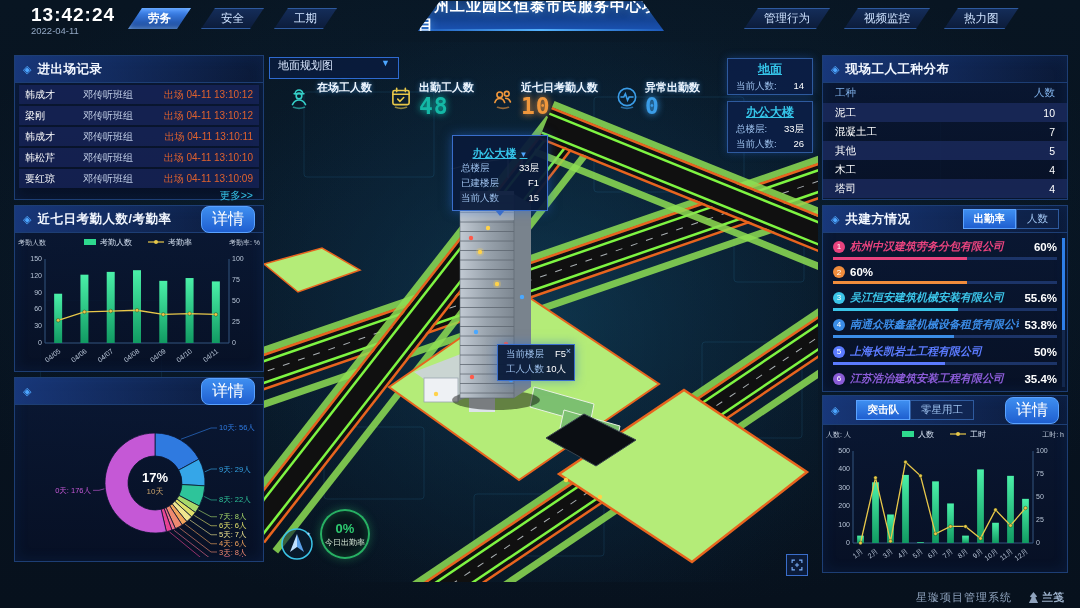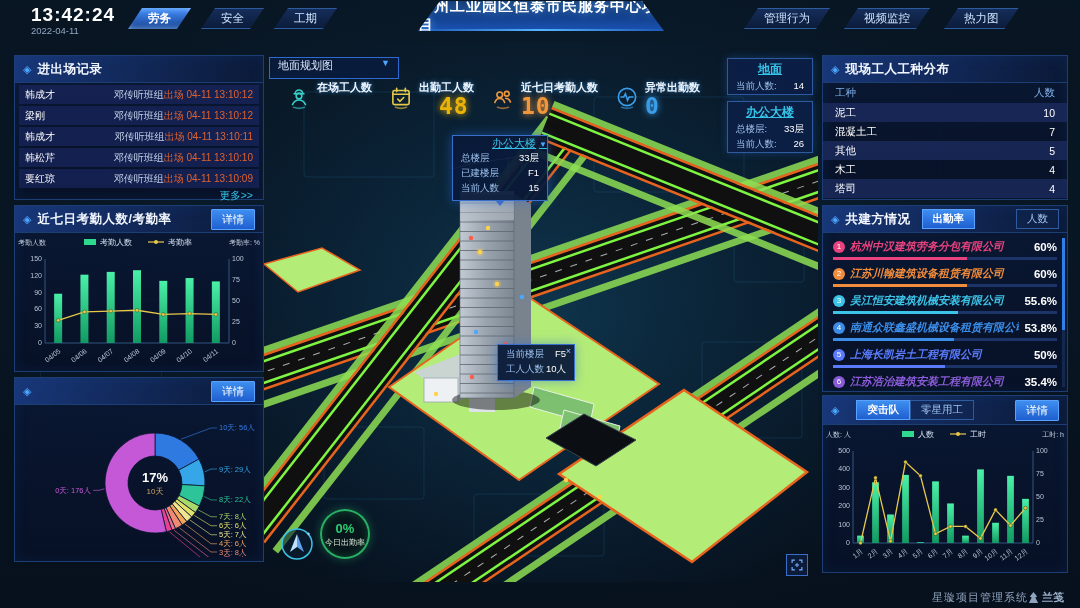--- a/index.html
+++ b/index.html
@@ -29,26 +29,26 @@
     background:linear-gradient(90deg,rgba(60,150,255,.1),#55b4ff,rgba(60,150,255,.1));}
   .title-banner span{font-size:15px;font-weight:bold;letter-spacing:1px;color:#fff;text-shadow:0 0 8px rgba(90,180,255,.8);}
   
   .panel{position:absolute;background:linear-gradient(180deg,rgba(10,24,54,.86),rgba(7,16,38,.86));
     border:1px solid #1d3e74;box-shadow:inset 0 0 14px rgba(20,80,160,.18);}
   .phead{height:26px;display:flex;align-items:center;padding:0 8px;gap:6px;
     background:linear-gradient(90deg,rgba(30,68,150,.7),rgba(30,68,150,.05));border-bottom:1px solid #1d3e74;}
   .pdiamond{color:#4da6ff;font-size:11px;}
   .ptitle{font-size:12.5px;font-weight:bold;letter-spacing:.5px;color:#f2f7ff;}
   .detail-btn{margin-left:auto;background:linear-gradient(180deg,#3e8ef0,#1f5fd0);border:1px solid #5aa2ff;
-    color:#fff;font-size:11px;padding:2px 10px;border-radius:1px;cursor:pointer;}
+    color:#fff;font-size:16px;padding:2px 10px;border-radius:8px;cursor:pointer;}
   
   .ee-row{display:grid;grid-template-columns:58px 1fr auto;align-items:center;height:19px;margin:2px 4px 0 4px;
     padding:0 6px;background:rgba(24,38,92,.75);font-size:10px;}
   .ee-name{color:#fff;}
-  .ee-group{color:#c3d0e8;text-align:right;}
+  .ee-group{color:#c3d0e8;}
   .ee-event{color:#e0622e;}
   .ee-more{text-align:right;padding:1px 10px 0 0;font-size:10.5px;color:#35c4e8;cursor:pointer;}
   
   .wt-head{display:flex;justify-content:space-between;padding:3px 12px;font-size:10.5px;color:#7fb0e8;}
   .wt-row{display:flex;justify-content:space-between;padding:0 12px;height:19px;align-items:center;font-size:10.5px;color:#fff;}
   .wt-row.stripe{background:rgba(27,42,94,.8);}
   
   .mini-tab{font-size:10.5px;padding:2px 10px;border:1px solid #2e5a9e;color:#9fc3ef;
     background:rgba(18,40,86,.4);cursor:pointer;white-space:nowrap;}
   .mini-tab.active{background:linear-gradient(180deg,#3e8ef0,#1f5fd0);color:#fff;border-color:#5aa2ff;font-weight:bold;}
@@ -67,21 +67,21 @@
     border:1px solid #2e6ad0;display:flex;padding:0 8px;font-size:11px;color:#dbe8ff;cursor:pointer;}
   .layer-select .caret{margin-left:auto;color:#4da6ff;font-size:9px;}
   .stats-row{position:absolute;left:22px;top:38px;display:flex;gap:16px;align-items:flex-start;}
   .stat{display:flex;gap:5px;align-items:flex-start;}
   .s-icon{width:26px;height:26px;margin-top:4px;}
   .s-icon svg{width:26px;height:26px;}
   .s-label{font-size:11px;font-weight:bold;color:#eef6ff;text-shadow:0 0 5px rgba(74,168,255,.6);white-space:nowrap;}
   .s-num{font-family:"DejaVu Sans Mono",monospace;font-size:23px;font-weight:bold;line-height:22px;letter-spacing:1px;
     text-shadow:0 0 7px currentColor;}
   .tipbox{position:absolute;background:rgba(10,26,58,.95);border:1px solid #3a6ecb;box-shadow:0 0 10px rgba(40,110,220,.5);}
-  .tip-title{text-align:right;font-size:11px;font-weight:normal;color:#35c4e8;text-decoration:underline;padding-top:0;cursor:pointer;}
+  .tip-title{text-align:center;font-size:11px;font-weight:bold;color:#35c4e8;text-decoration:underline;padding-top:10px;cursor:pointer;}
   .tip-title .caret{color:#4da6ff;font-size:8px;text-decoration:none;margin-left:3px;}
   .tip-row{display:flex;justify-content:space-between;padding:1px 8px;font-size:9.5px;}
   .tip-row .k{color:#9fc3ef;}
   .tip-row .v{color:#fff;}
   .tip-pointer{position:absolute;left:50%;bottom:-6px;margin-left:-5px;width:0;height:0;
     border-left:5px solid transparent;border-right:5px solid transparent;border-top:6px solid #3a6ecb;}
   .tip-close{position:absolute;right:3px;top:1px;color:#9fc3ef;font-size:9px;cursor:pointer;}
   .floor-card{position:absolute;left:463px;width:84px;background:rgba(12,30,70,.92);border:1px solid #2e5a9e;
     box-shadow:0 0 8px rgba(40,110,220,.35);}
   .fc-title{text-align:center;font-size:12px;font-weight:bold;color:#35c4e8;text-decoration:underline;padding:2px 0 1px;cursor:pointer;}
@@ -89,21 +89,21 @@
   .gauge{position:absolute;left:56px;top:467px;width:46px;height:46px;border-radius:50%;
     border:2px solid rgba(46,204,113,.85);background:rgba(8,22,18,.55);
     box-shadow:0 0 10px rgba(46,204,113,.35), inset 0 0 8px rgba(46,204,113,.25);
     display:flex;flex-direction:column;align-items:center;justify-content:center;}
   .gauge .gv{font-size:13px;font-weight:bold;color:#2ecc71;}
   .gauge .gl{font-size:8px;color:#d8ead8;margin-top:1px;}
   .expand-btn{position:absolute;left:522px;top:512px;width:20px;height:20px;background:rgba(12,30,64,.8);
     border:1px solid #3a6ecb;cursor:pointer;display:flex;align-items:center;justify-content:center;}
   
   svg text{font-family:"Liberation Sans",sans-serif;}
-  .footer{position:absolute;right:16px;bottom:3px;display:flex;align-items:flex-start;gap:0;font-size:11px;color:#8fa3bd;font-family:Liberation Serif, serif;}
+  .footer{position:absolute;right:16px;bottom:3px;display:flex;align-items:flex-start;gap:16px;font-size:11px;color:#8fa3bd;font-family:Liberation Serif, serif;}
   .footer .brand{letter-spacing:1px;}
   .footer .logo{display:flex;align-items:center;gap:3px;font-weight:bold;color:#9db2cc;}
 </style>
 </head>
 <body>
 
 <div class="deco" style="left:40px;top:300px;width:120px;height:80px;"></div>
 <div class="deco" style="left:940px;top:120px;width:110px;height:70px;"></div>
 
 <header class="topbar">
@@ -260,21 +260,21 @@
       </div>
       <div class="stat">
         <span class="s-icon" style="color: rgb(232, 200, 74);"><svg viewBox="0 0 24 24" fill="none" stroke="currentColor" stroke-width="1.5" stroke-linecap="round">
             <rect x="4.5" y="6" width="15" height="13" rx="1.5"></rect>
             <path d="M8 4v3M16 4v3M4.5 9.5h15"></path>
             <path d="M9 14l2 2 3.5-3.5"></path>
             <path d="M7 21.5c3 1.2 7 1.2 10 0" opacity=".6"></path>
           </svg></span>
         <div>
           <div class="s-label">出勤工人数</div>
-          <div class="s-num" style="color: #eab308; margin-left: 20px;">48</div>
+          <div class="s-num" style="color: #14b8a6;">48</div>
         </div>
       </div>
       <div class="stat">
         <span class="s-icon" style="color: rgb(240, 151, 60);"><svg viewBox="0 0 24 24" fill="none" stroke="currentColor" stroke-width="1.5" stroke-linecap="round">
             <circle cx="9" cy="10" r="2.6"></circle>
             <path d="M4.5 17c.8-2.4 2.6-3.6 4.5-3.6s3.7 1.2 4.5 3.6"></path>
             <circle cx="15.5" cy="9" r="2.2"></circle>
             <path d="M14.5 13.2c2 .1 3.6 1.3 4.3 3.3"></path>
             <path d="M7 21.5c3 1.2 7 1.2 10 0" opacity=".6"></path>
           </svg></span>
@@ -540,40 +540,39 @@
         <span>塔司</span>
         <span>4</span>
       </div>
     </div>
 </div>
 
 <div class="panel" style="left:822px;top:205px;width:244px;height:185px;overflow:hidden;">
   <div class="phead">
     <span class="pdiamond">◈</span>
     <span class="ptitle">共建方情况</span>
-    <div style="margin-left:auto;display:flex;gap:41px;" id="partner-tabs">
+    <div style="margin-left:auto;display:flex;" id="partner-tabs">
         <div class="mini-tab active">出勤率</div>
         <div class="mini-tab">人数</div>
       </div>
   </div>
   <div id="partner-list">
       <div class="pt-item">
         <div class="pt-row">
           <span class="pt-badge" style="background: rgb(232, 67, 126);">1</span>
           <span class="pt-name" style="color: rgb(232, 67, 126);">杭州中汉建筑劳务分包有限公司</span>
           <span class="pt-pct">60%</span>
         </div>
         <div class="pt-track">
           <div class="pt-fill" style="width: 60%; background: rgb(232, 67, 126);"></div>
         </div>
       </div>
       <div class="pt-item">
         <div class="pt-row">
           <span class="pt-badge" style="background: rgb(240, 140, 60);">2</span>
-          <span class="pt-name" style="color: rgb(240, 140, 60);">江苏川翰建筑设备租赁有限公司</span>
           <span class="pt-pct">60%</span>
         </div>
         <div class="pt-track">
           <div class="pt-fill" style="width: 60%; background: rgb(240, 140, 60);"></div>
         </div>
       </div>
       <div class="pt-item">
         <div class="pt-row">
           <span class="pt-badge" style="background: rgb(59, 196, 232);">3</span>
           <span class="pt-name" style="color: rgb(59, 196, 232);">吴江恒安建筑机械安装有限公司</span>

